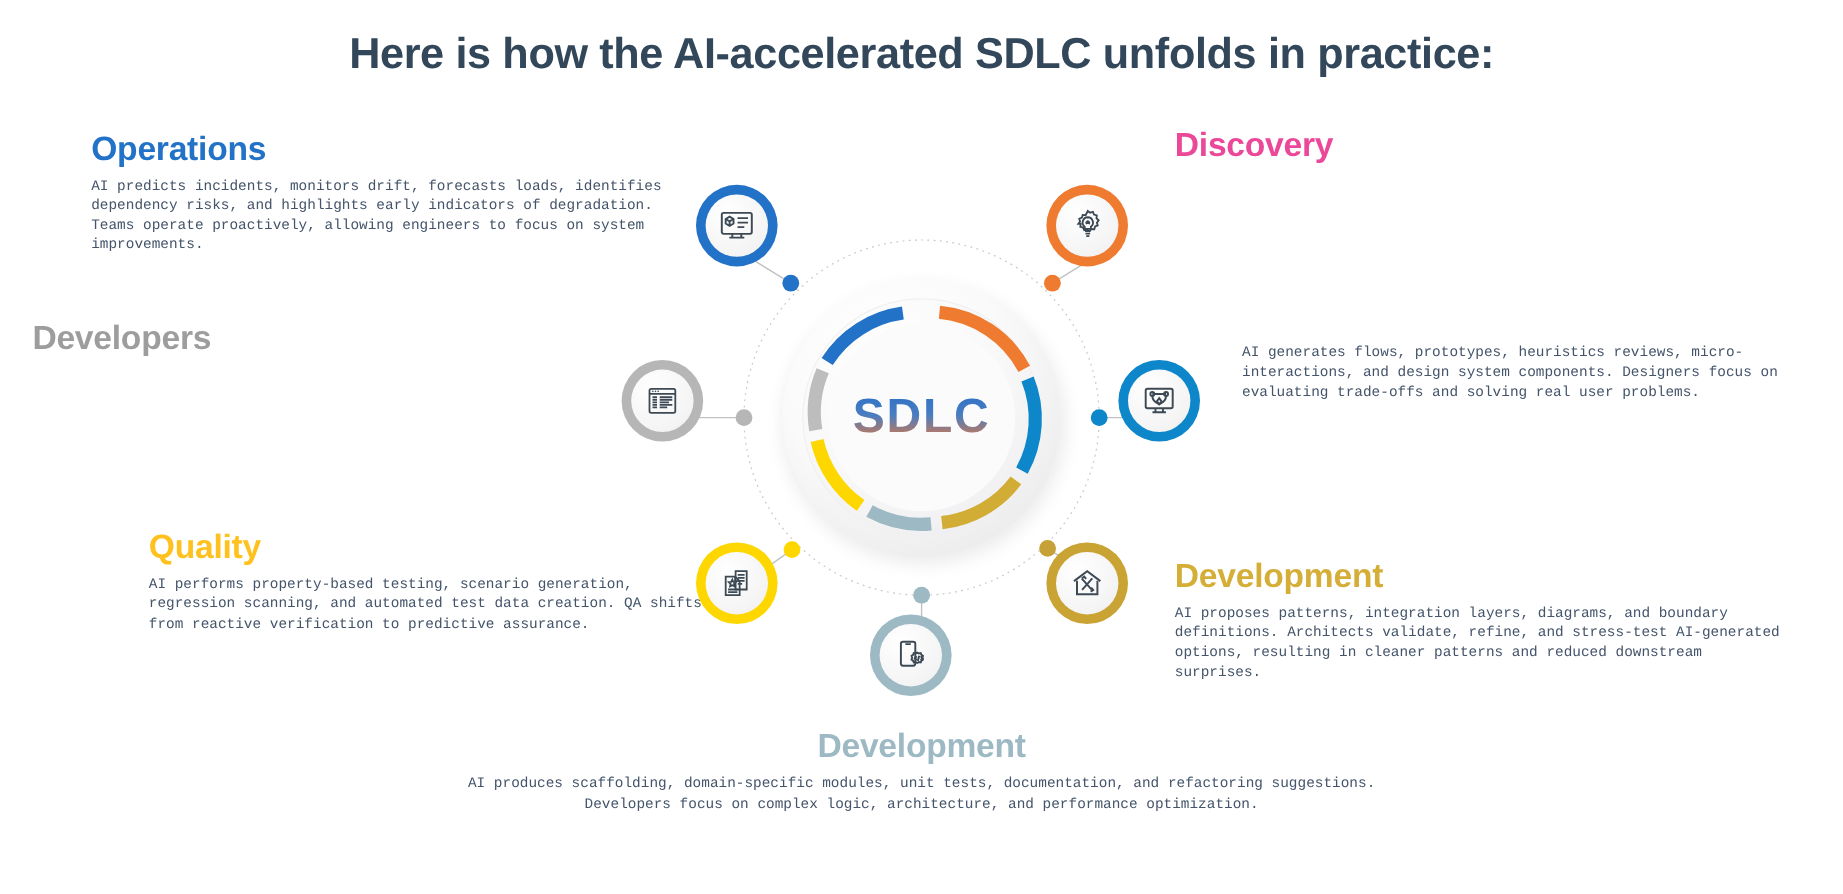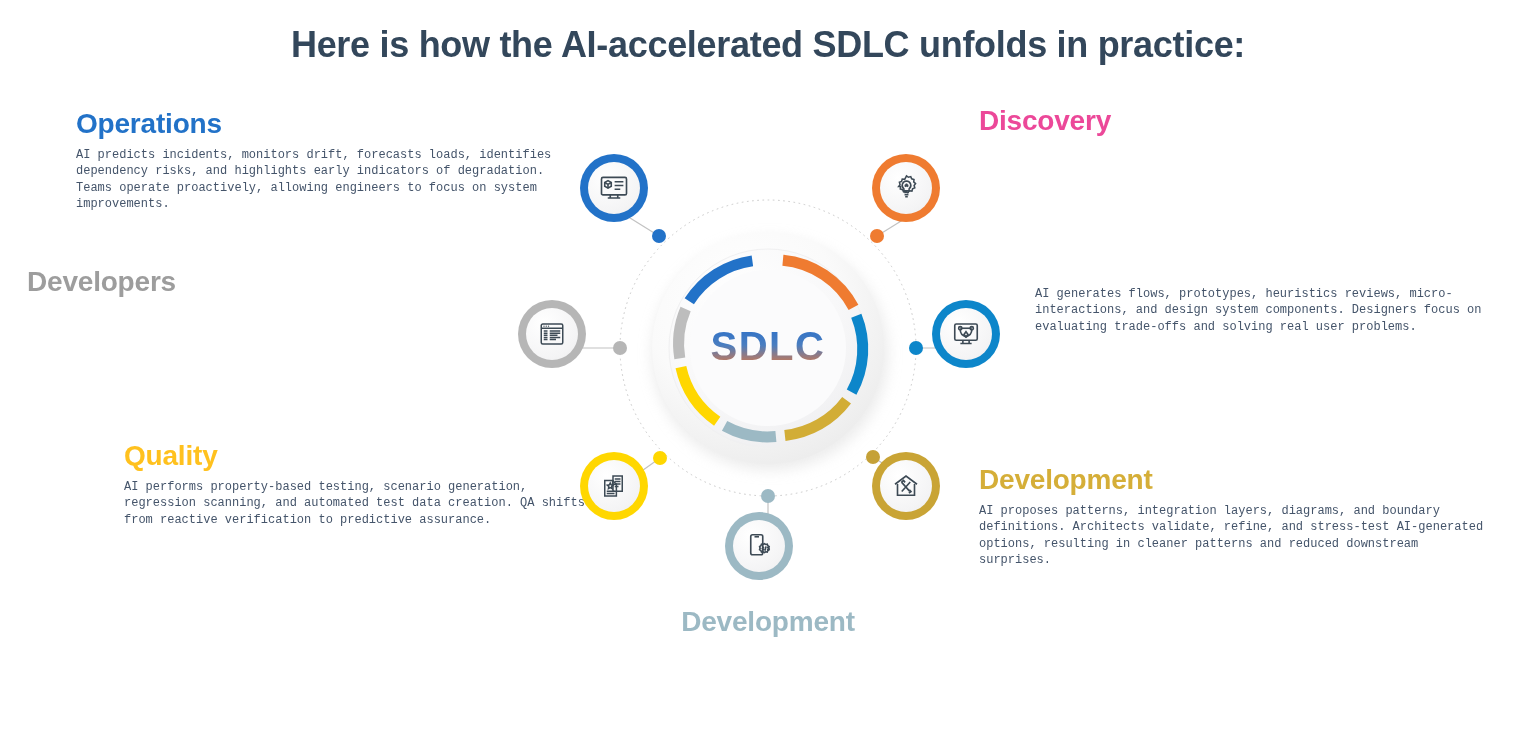--- a/index.html
+++ b/index.html
@@ -71,20 +71,21 @@
   <p>AI generates flows, prototypes, heuristics reviews, micro-interactions, and design system components. Designers focus on evaluating trade-offs and solving real user problems.</p>
 </div>
 
 <div class="phase" id="phase-architecture">
   <h3 style="color:#d5ae38">Development</h3>
   <p>AI proposes patterns, integration layers, diagrams, and boundary definitions. Architects validate, refine, and stress-test AI-generated options, resulting in cleaner patterns and reduced downstream surprises.</p>
 </div>
 
 <div class="phase" id="phase-development">
   <h3 style="color:#9cb9c4">Development</h3>
+  <p>AI produces scaffolding, domain-specific modules, unit tests, documentation, and refactoring suggestions. Developers focus on complex logic, architecture, and performance optimization.</p>
 </div>
 
 <div id="sdlc-graphic">
   <svg width="520" height="440" viewBox="0 0 520 440">
     <defs>
       <radialGradient id="plateGrad" cx="38%" cy="30%" r="75%">
         <stop offset="0%" stop-color="#ffffff"></stop>
         <stop offset="55%" stop-color="#fafafa"></stop>
         <stop offset="100%" stop-color="#ececec"></stop>
       </radialGradient>

